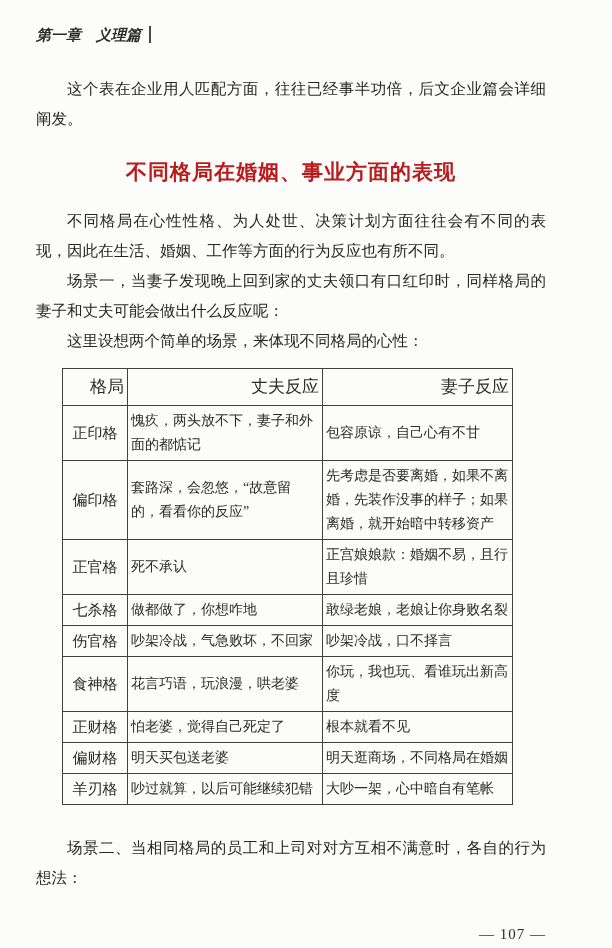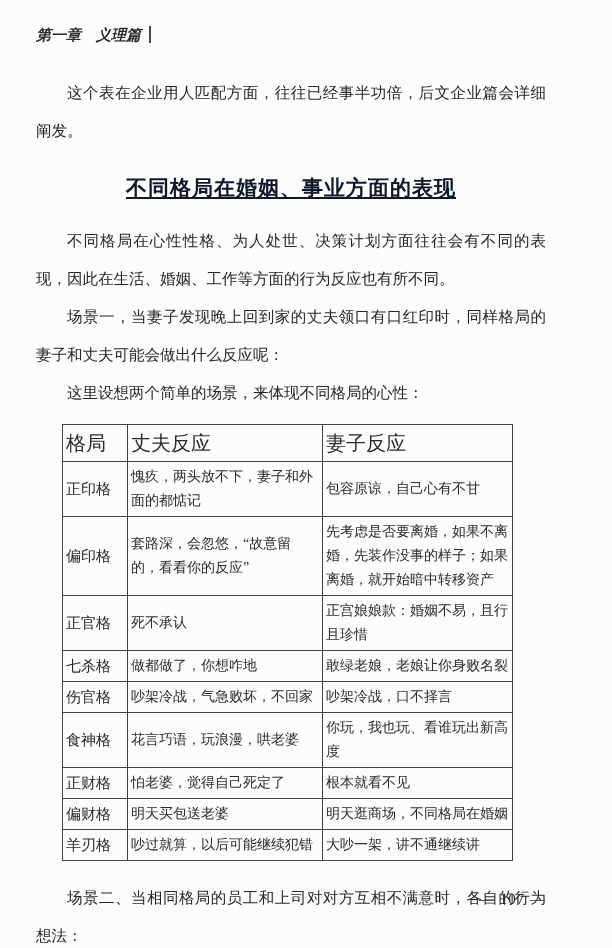--- a/index.html
+++ b/index.html
@@ -24,71 +24,71 @@
   }
   .head-bar {
     display:inline-block;
     width:2px; height:17px;
     background:#4a4a4a;
     margin-left:8px;
     vertical-align:-3px;
   }
   p.body {
     font-size:15.5px;
-    line-height:38px;
+    line-height:30px;
     text-align:justify;
     text-indent:2em;
     margin:0;
     word-break:break-all;
     color:#262626;
   }
   #p1 { margin-top:28px; }
   h1.section {
     font-family:"Liberation Sans","DejaVu Sans",sans-serif;
     font-weight:700;
     font-size:21px;
     text-align:center;
     margin:24px 0 20px 0;
-    color:#0f172a;
+    color:#b91c1c;
     letter-spacing:1px;
-    text-decoration:underline;
   }
   #p2 { margin-top:10px; }
   table.reaction {
     border-collapse:collapse;
     width:450px;
     margin:12px 0 0 26px;
     font-size:14px;
     color:#2a2a2a;
     table-layout:fixed;
   }
   table.reaction th, table.reaction td {
     border:1px solid #404040;
     padding:3px;
     line-height:24px;
     word-break:break-all;
   }
   table.reaction th {
     font-weight:normal;
-    font-size:20px;
-    text-align:left;
+    font-size:17px;
+    text-align:right;
     height:30px;
   }
   table.reaction td { text-align:left; }
   table.reaction td.pattern {
+    text-align:center;
     font-size:15px;
   }
   col.c1 { width:65px; }
   col.c2 { width:195px; }
   col.c3 { width:190px; }
-  #p5 { margin-top:18px; }
+  #p5 { margin-top:28px; }
   .page-num {
     position:absolute;
     right:66px;
-    bottom:40px;
+    bottom:5px;
     font-size:15px;
     letter-spacing:1px;
     color:#2b2b2b;
   }
 </style>
 </head>
 <body>
 
 <div class="content">
 
@@ -154,21 +154,21 @@
         <td>根本就看不见</td>
       </tr>
       <tr>
         <td class="pattern">偏财格</td>
         <td>明天买包送老婆</td>
         <td>明天逛商场，不同格局在婚姻</td>
       </tr>
       <tr>
         <td class="pattern">羊刃格</td>
         <td>吵过就算，以后可能继续犯错</td>
-        <td>大吵一架，讲不通继续讲</td>
+        <td>大吵一架，心中暗自有笔帐</td>
       </tr>
     </tbody>
   </table>
 
   <p class="body" id="p5">场景二、当相同格局的员工和上司对对方互相不满意时，各自的行为想法：</p>
 
 </div>
 
 <div class="page-num">— 107 —</div>
 

